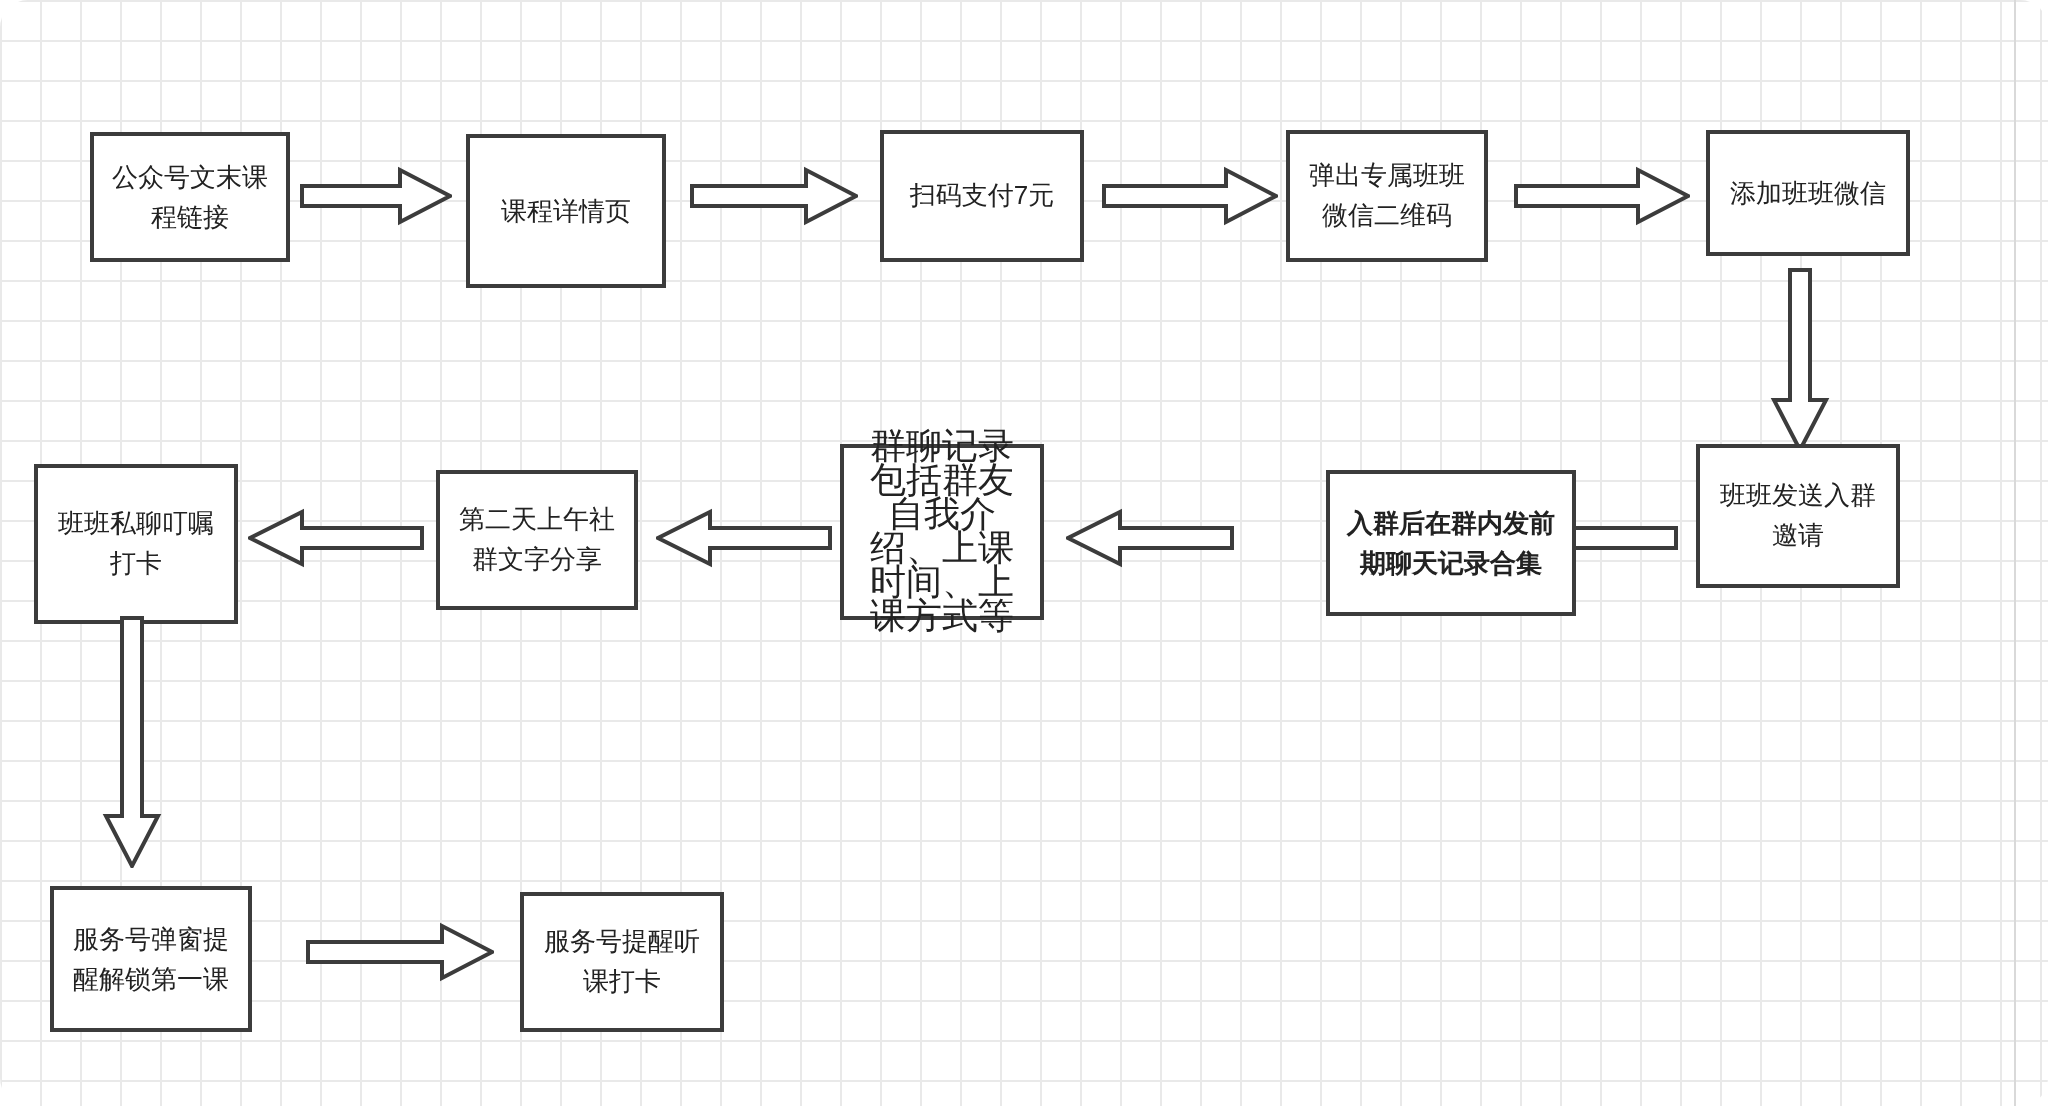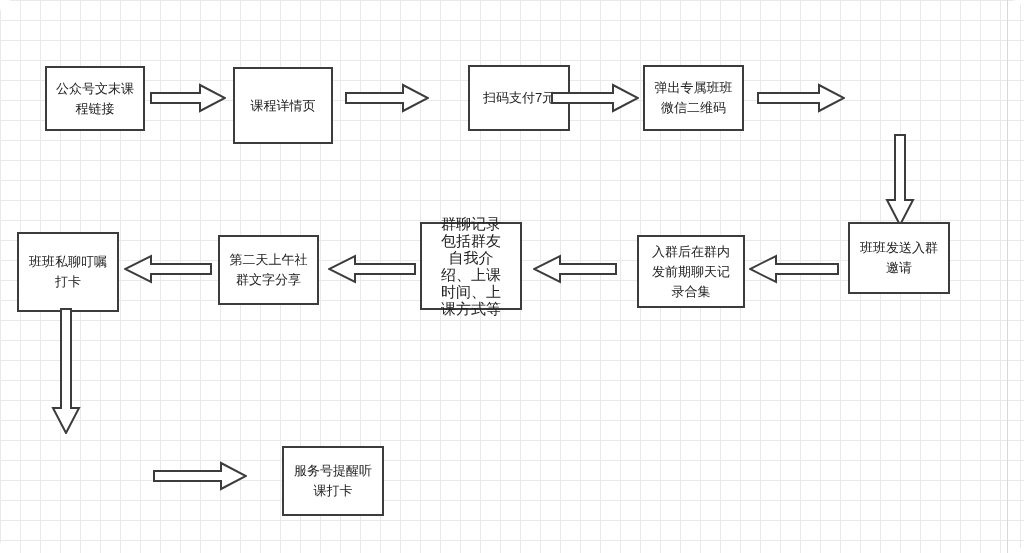--- a/index.html
+++ b/index.html
@@ -28,21 +28,21 @@
     text-align: center;
     font-size: 13px;
     line-height: 20px;
     color: var(--text, #222222);
     padding: 2px 8px;
     word-break: break-all;
   }
   .node.tight {
     padding: 2px 13px;
     line-height: 17px;
-    font-size: 15px;
+    font-size: 18px;
   }
   .arrow { position: absolute; display: block; }
   .arrow polygon {
     fill: var(--node-fill, #ffffff);
     stroke: var(--node-border, #3c3c3c);
     stroke-width: 2;
     stroke-linejoin: miter;
   }
   .right-edge {
     position: absolute;
@@ -65,50 +65,53 @@
   </svg>
 
   <div class="node" style="left:233px; top:67px; width:100px; height:77px;">
     <span>课程详情页</span>
   </div>
 
   <svg class="arrow" style="left:345px; top:83px;" width="84" height="30">
     <polygon points="1,10 58,10 58,2 83,15 58,28 58,20 1,20"></polygon>
   </svg>
 
-  <div class="node" style="left:440px; top:65px; width:102px; height:66px;margin-left:28px;">
+  <div class="node" style="left:440px; top:65px; width:102px; height:66px;">
     <span>扫码支付7元</span>
   </div>
 
   <svg class="arrow" style="left:551px; top:83px;" width="88" height="30">
     <polygon points="1,10 62,10 62,2 87,15 62,28 62,20 1,20"></polygon>
   </svg>
 
   <div class="node" style="left:643px; top:65px; width:101px; height:66px;">
     <span>弹出专属班班微信二维码</span>
   </div>
 
   <svg class="arrow" style="left:757px; top:83px;" width="88" height="30">
     <polygon points="1,10 62,10 62,2 87,15 62,28 62,20 1,20"></polygon>
   </svg>
 
+  <div class="node" style="left:853px; top:65px; width:102px; height:63px;">
+    <span>添加班班微信</span>
+  </div>
 
   <svg class="arrow" style="left:885px; top:134px;" width="30" height="92">
     <polygon points="10,1 10,66 2,66 15,91 28,66 20,66 20,1"></polygon>
   </svg>
 
   <div class="node" style="left:848px; top:222px; width:102px; height:72px;align-items:center;">
     <span>班班发送入群邀请</span>
   </div>
 
   <svg class="arrow" style="left:749px; top:254px;" width="90" height="30">
     <polygon points="89,10 27,10 27,2 1,15 27,28 27,20 89,20"></polygon>
   </svg>
 
-  <div class="node" style="left:637px; top:235px; width:108px; height:73px;">
+  <div class="node" style="left:663px; top:235px; width:125px; height:73px;font-weight:bold;">
     <span>入群后在群内发前期聊天记录合集</span>
   </div>
 
   <svg class="arrow" style="left:533px; top:254px;" width="84" height="30">
     <polygon points="83,10 27,10 27,2 1,15 27,28 27,20 83,20"></polygon>
   </svg>
 
   <div class="node tight" style="left:420px; top:222px; width:102px; height:88px;">
     <span>群聊记录包括群友自我介绍、上课时间、上课方式等</span>
   </div>
@@ -126,23 +129,26 @@
   </svg>
 
   <div class="node" style="left:17px; top:232px; width:102px; height:80px;">
     <span>班班私聊叮嘱打卡</span>
   </div>
 
   <svg class="arrow" style="left:51px; top:308px;" width="30" height="126">
     <polygon points="10,1 10,100 2,100 15,125 28,100 20,100 20,1"></polygon>
   </svg>
 
+  <div class="node" style="left:25px; top:443px; width:101px; height:73px;">
+    <span>服务号弹窗提醒解锁第一课</span>
+  </div>
 
   <svg class="arrow" style="left:153px; top:461px;" width="94" height="30">
     <polygon points="1,10 68,10 68,2 93,15 68,28 68,20 1,20"></polygon>
   </svg>
 
-  <div class="node" style="left:282px; top:446px; width:102px; height:70px;">
+  <div class="node" style="left:260px; top:446px; width:102px; height:70px;">
     <span>服务号提醒听课打卡</span>
   </div>
 
   <div class="right-edge"></div>
 </div>
 
 </body></html>

